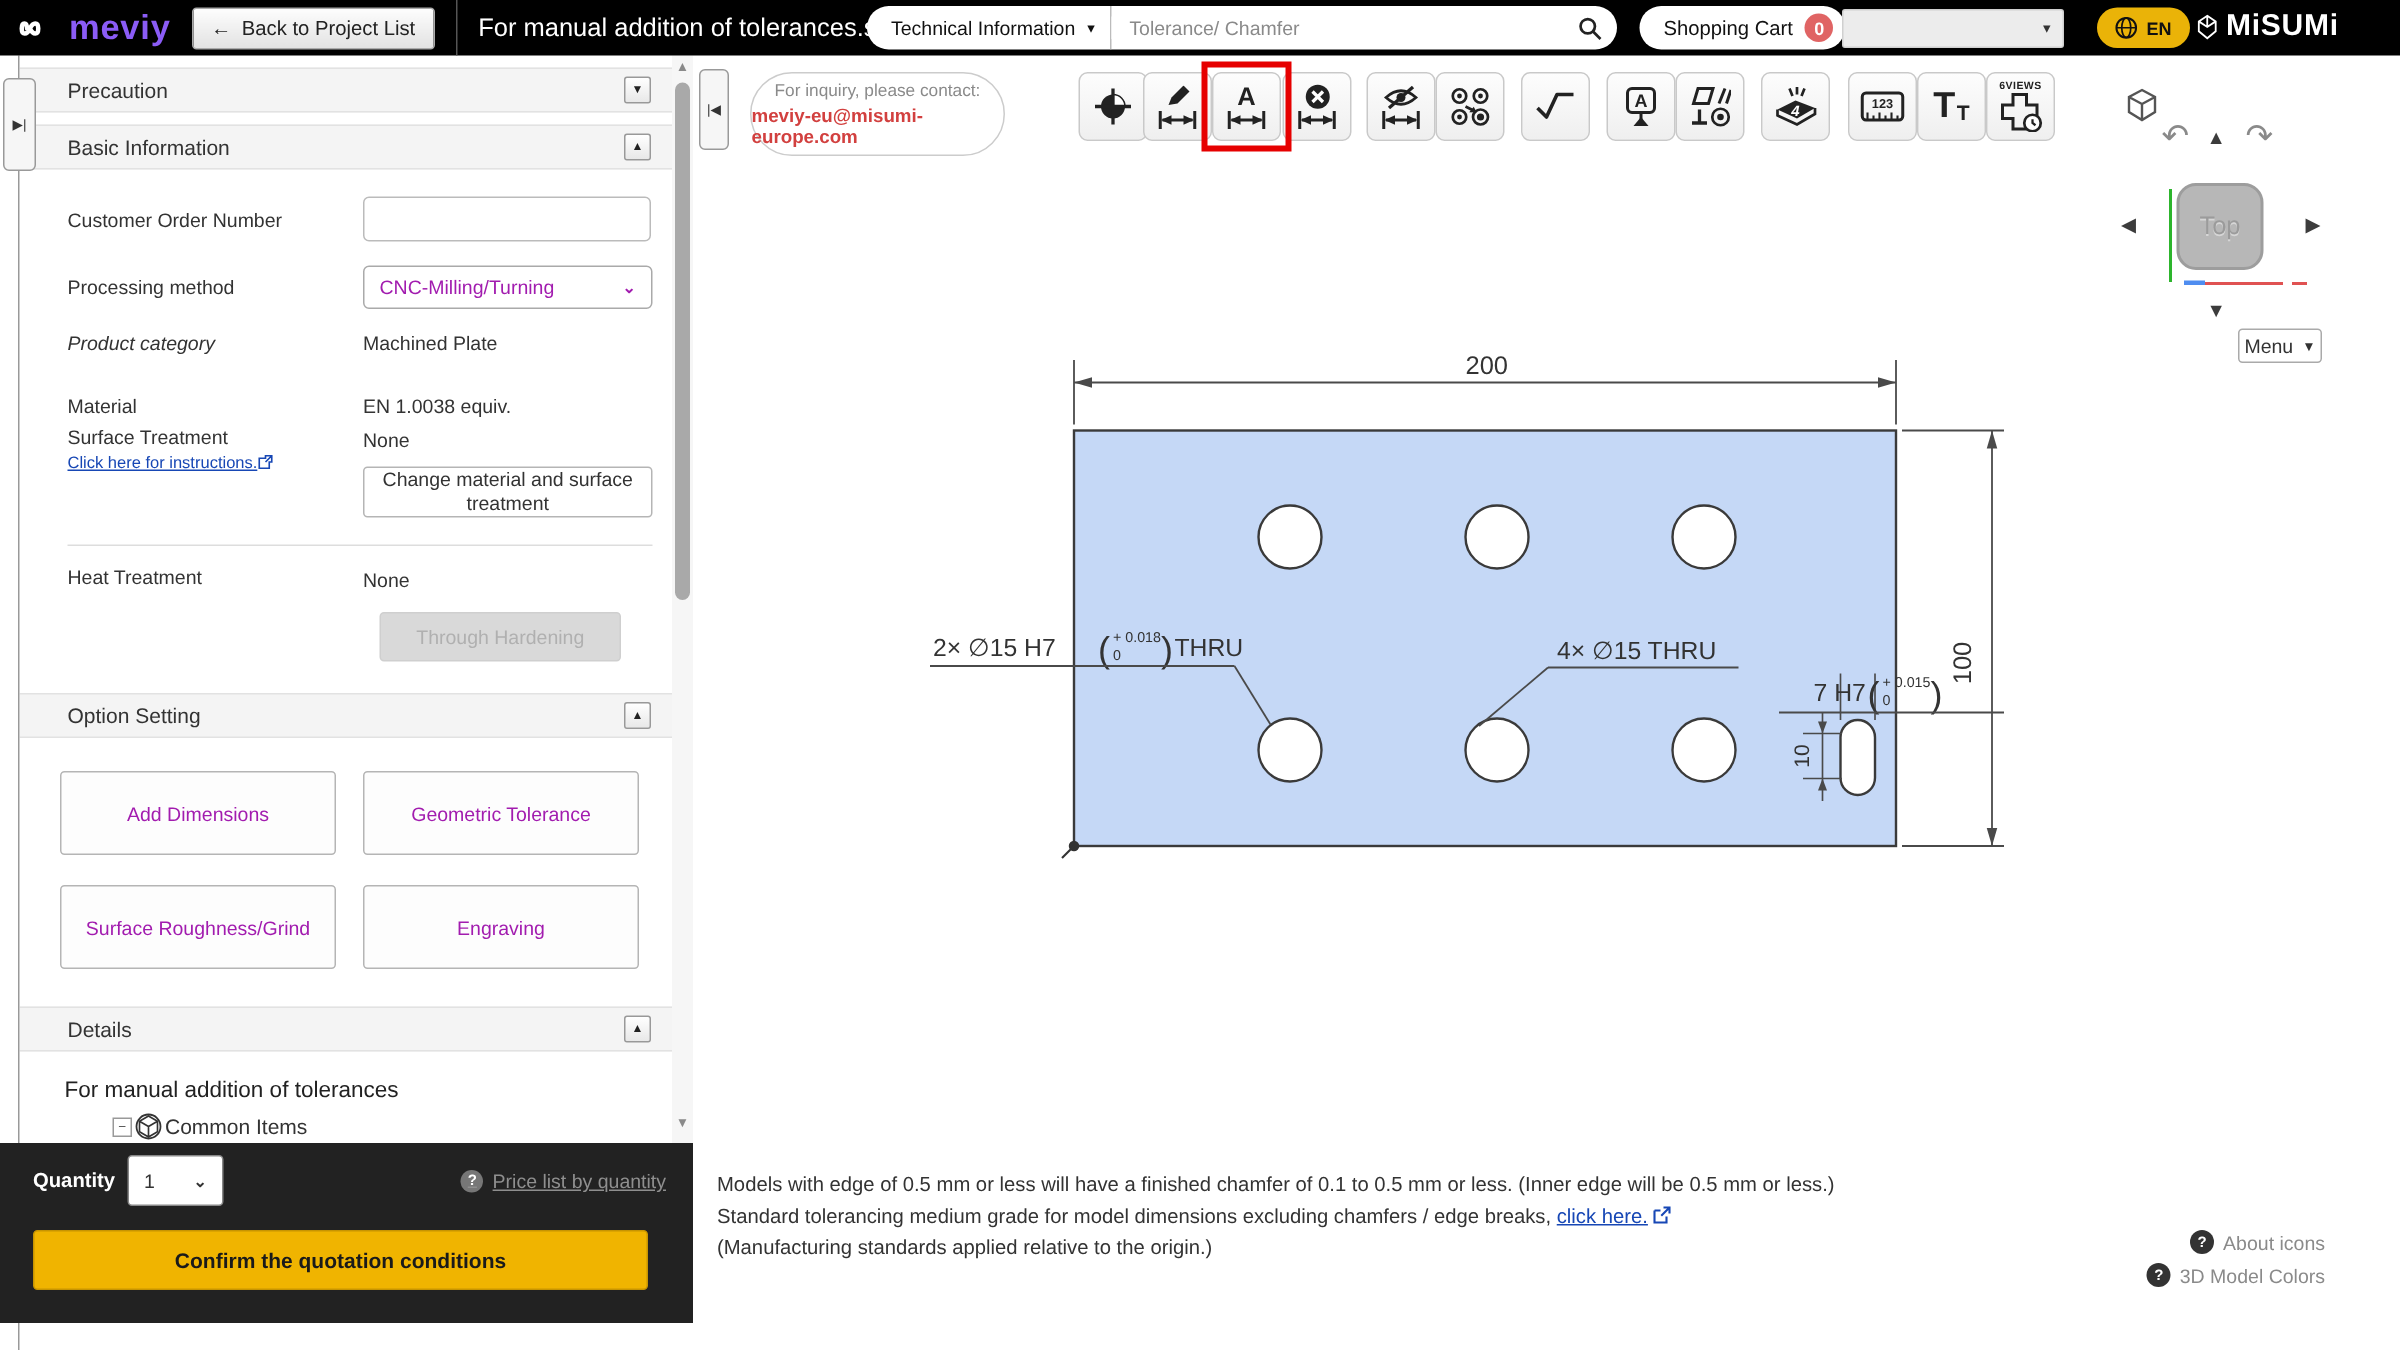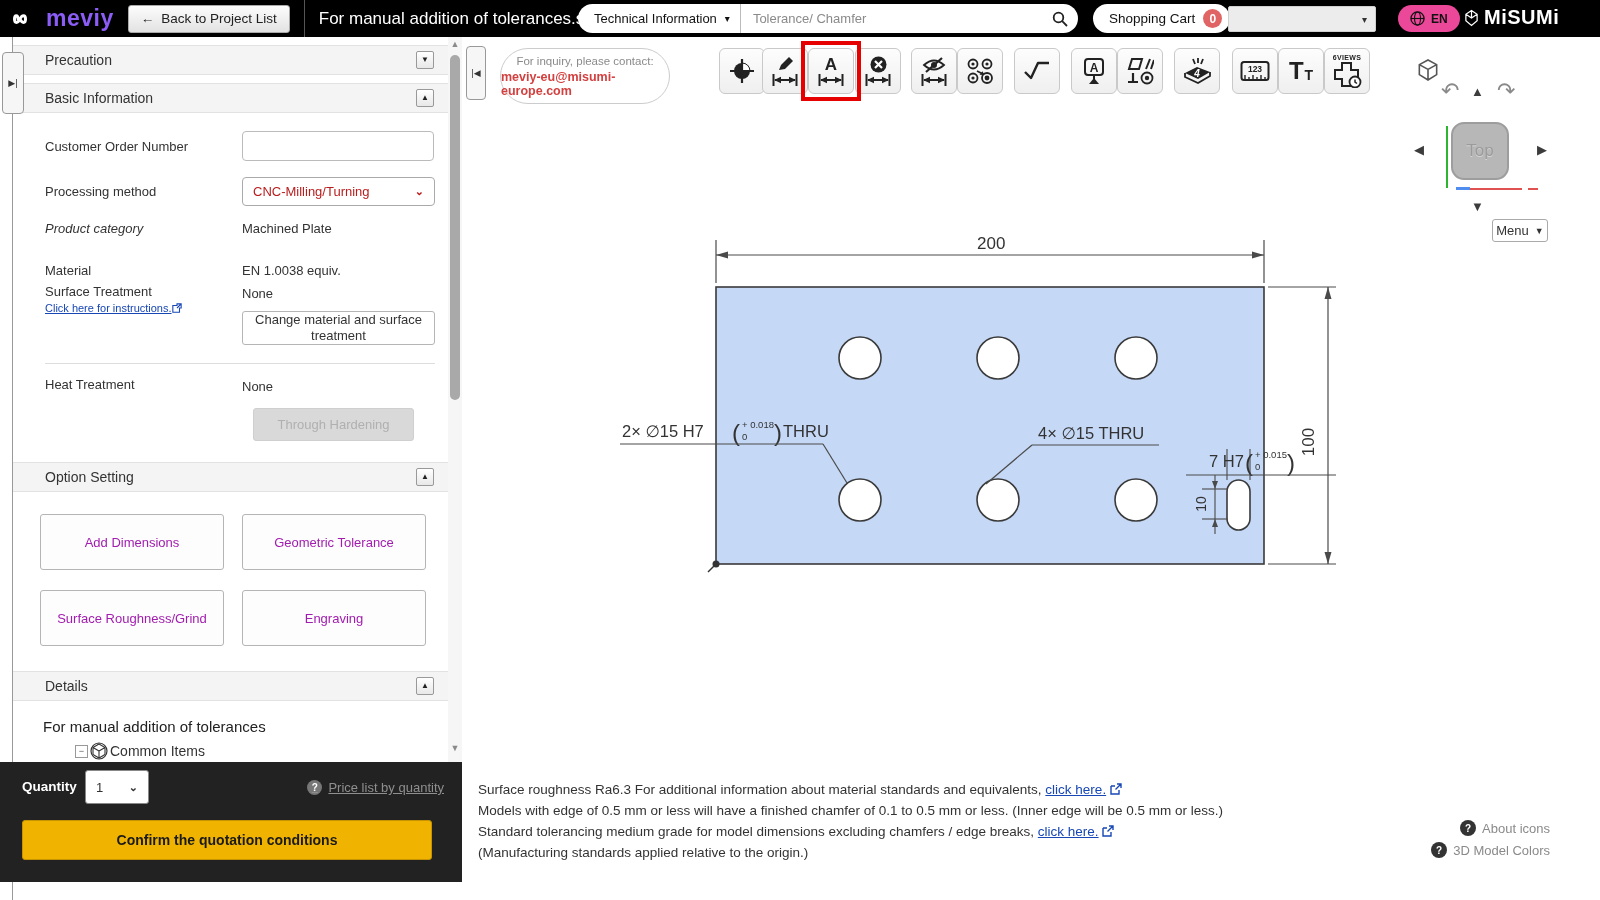--- a/index.html
+++ b/index.html
@@ -27,21 +27,21 @@
   .search-icon-btn { width:36px; height:100%; background:none; border:none; cursor:pointer;
     display:flex; align-items:center; justify-content:center; }
   .cart-pill { position:absolute; left:1093px; top:4px; height:29px; background:#fff; border:none;
     border-radius:15px; padding:0 8px 0 16px; font-size:13.5px; color:#111; display:flex;
     align-items:center; gap:8px; cursor:pointer; }
   .cart-badge { width:19px; height:19px; border-radius:50%; background:#e06464; color:#fff;
     font-size:12px; font-weight:bold; display:flex; align-items:center; justify-content:center; }
   .top-select { position:absolute; left:1228px; top:6px; width:148px; height:26px; background:#ececec;
     border:1px solid #d0d0d0; border-radius:2px; display:flex; align-items:center;
     justify-content:flex-end; padding-right:8px; font-size:12px; color:#333; cursor:pointer; }
-  .lang-pill { position:absolute; left:1398px; top:5px; height:27px; background:#ec4899; border:none;
+  .lang-pill { position:absolute; left:1398px; top:5px; height:27px; background:#eab308; border:none;
     border-radius:14px; padding:0 12px; display:flex; align-items:center; gap:6px;
     font-size:12px; font-weight:bold; color:#111; cursor:pointer;justify-content:flex-end; }
   .misumi { position:absolute; left:1464px; top:6px; display:flex; align-items:center; gap:5px;
     color:#fff; font-size:20px; font-weight:bold; letter-spacing:.5px; }
 
   
   .gutter { position:absolute; left:0; top:37px; width:13px; height:863px; background:#fff;
     border-right:1px solid #999; z-index:5; }
   .sidebar { position:absolute; left:13px; top:37px; width:435px; height:725px; background:#fff;
     z-index:4; }
@@ -51,21 +51,21 @@
     border-top:1px solid #e2e2e2; border-bottom:1px solid #e2e2e2; display:flex; align-items:center;
     justify-content:space-between; padding:0 14px 0 32px; font-size:14px; color:#333; }
   .sec-toggle { width:18px; height:18px; background:linear-gradient(#fff,#e8e8e8); border:1px solid #999;
     border-radius:2px; font-size:8px; color:#222; cursor:pointer; line-height:1; }
   .fld-label { position:absolute; left:32px; font-size:13px; color:#333; }
   .fld-value { position:absolute; left:229px; font-size:13px; color:#333; }
   .txt-input { position:absolute; left:229px; width:192px; height:30px; border:1px solid #bbb;
     border-radius:4px; background:#fff; padding:0 8px; font-size:13px;
     font-family:"Liberation Sans",sans-serif; }
   .sel { position:absolute; left:229px; width:193px; height:29px; border:1px solid #aaa;
-    border-radius:4px; background:#fff; font-size:13px; color:#b91c1c; display:flex; align-items:center;
+    border-radius:4px; background:#fff; font-size:13px; color:#a21caf; display:flex; align-items:center;
     justify-content:space-between; padding:0 10px; cursor:pointer; }
   .link { color:#1747b5; text-decoration:underline; cursor:pointer; }
   .side-btn { position:absolute; background:#fff; border:1px solid #b5b5b5; border-radius:3px;
     font-size:13px; color:#333; cursor:pointer; font-family:"Liberation Sans",sans-serif; }
   .side-btn.disabled { background:#d9d9d9; color:#b0b0b0; border-color:#cfcfcf; cursor:default; }
   .hr { position:absolute; left:32px; width:390px; border-top:1px solid #ddd; }
   .opt-btn { position:absolute; width:184px; height:56px; background:#fdfdfd; border:1px solid #b5b5b5;
     border-radius:3px; font-size:13px; color:#a21caf; cursor:pointer; }
   .part-name { position:absolute; left:30px; font-size:15px; color:#222; }
   .tree-row { position:absolute; left:62px; display:flex; align-items:center; gap:2px;
@@ -497,27 +497,20 @@
     <line x1="740" y1="452" x2="766" y2="452" stroke="#4a4a4a" stroke-width="1.1"></line>
     <line x1="740" y1="482" x2="766" y2="482" stroke="#4a4a4a" stroke-width="1.1"></line>
     <line x1="753" y1="438" x2="753" y2="497" stroke="#4a4a4a" stroke-width="1.1"></line>
     <polygon points="753,452 750,444 756,444" fill="#4a4a4a"></polygon>
     <polygon points="753,482 750,490 756,490" fill="#4a4a4a"></polygon>
     <text x="744" y="467" font-size="14" fill="#333" transform="rotate(-90 744 467)" text-anchor="middle">10</text>
   </g>
 </svg>
 
 <div class="notes">
-  <div>
-    <span>Surface roughness Ra6.3    For additional information about material standards and equivalents,</span>
-    <span class="link">click here.</span>
-    <svg class="ext-ic" width="12" height="12" viewBox="0 0 12 12">
-        <path d="M1 3 h4 M1 3 v8 h8 v-4 M7 1 h4 v4 M11 1 L5.5 6.5" fill="none" stroke="#1747b5" stroke-width="1.4"></path>
-      </svg>
-  </div>
   <div>Models with edge of 0.5 mm or less will have a finished chamfer of 0.1 to 0.5 mm or less. (Inner edge will be 0.5 mm or less.)</div>
   <div>
     <span>Standard tolerancing medium grade for model dimensions excluding chamfers / edge breaks,</span>
     <span class="link">click here.</span>
     <svg class="ext-ic" width="12" height="12" viewBox="0 0 12 12">
         <path d="M1 3 h4 M1 3 v8 h8 v-4 M7 1 h4 v4 M11 1 L5.5 6.5" fill="none" stroke="#1747b5" stroke-width="1.4"></path>
       </svg>
   </div>
   <div>(Manufacturing standards applied relative to the origin.)</div>
 </div>

